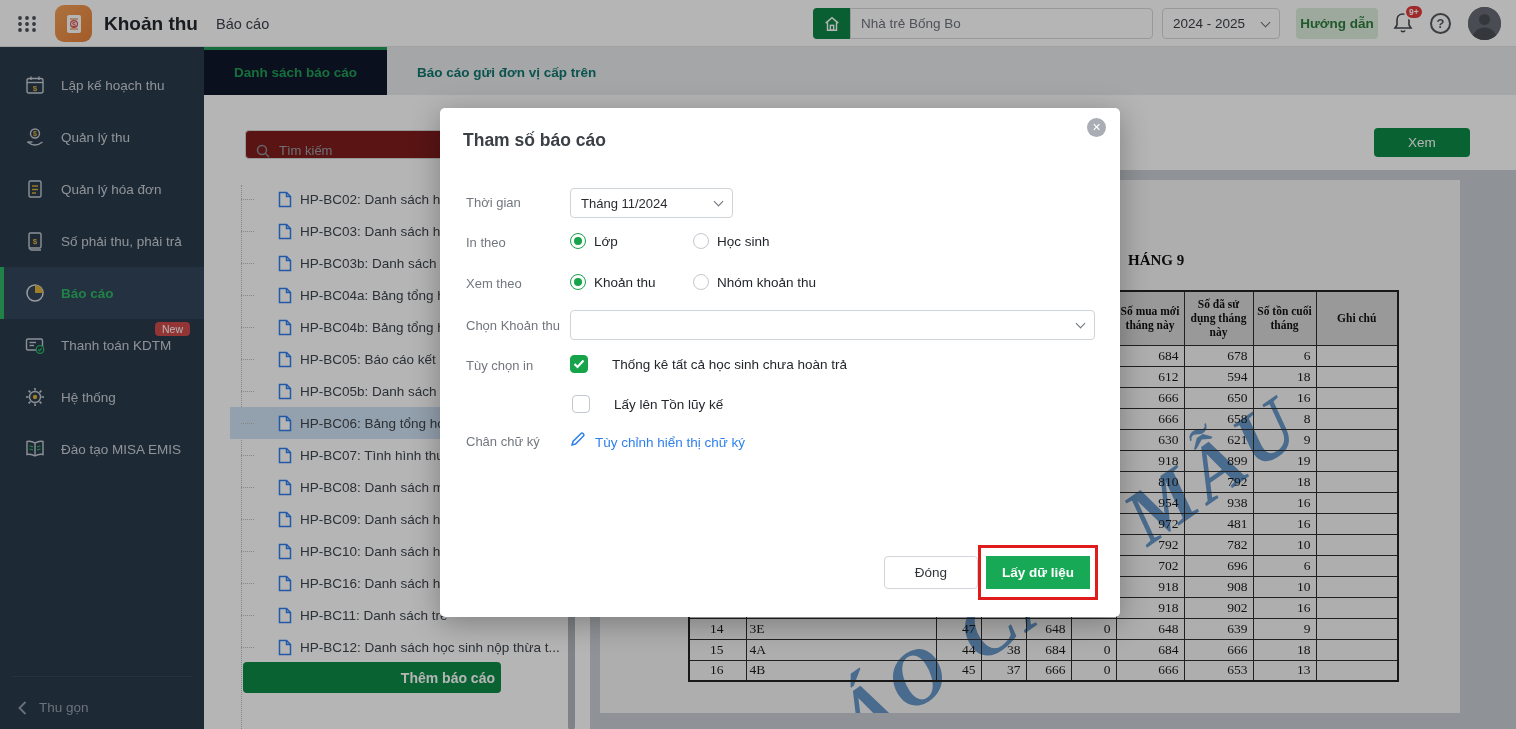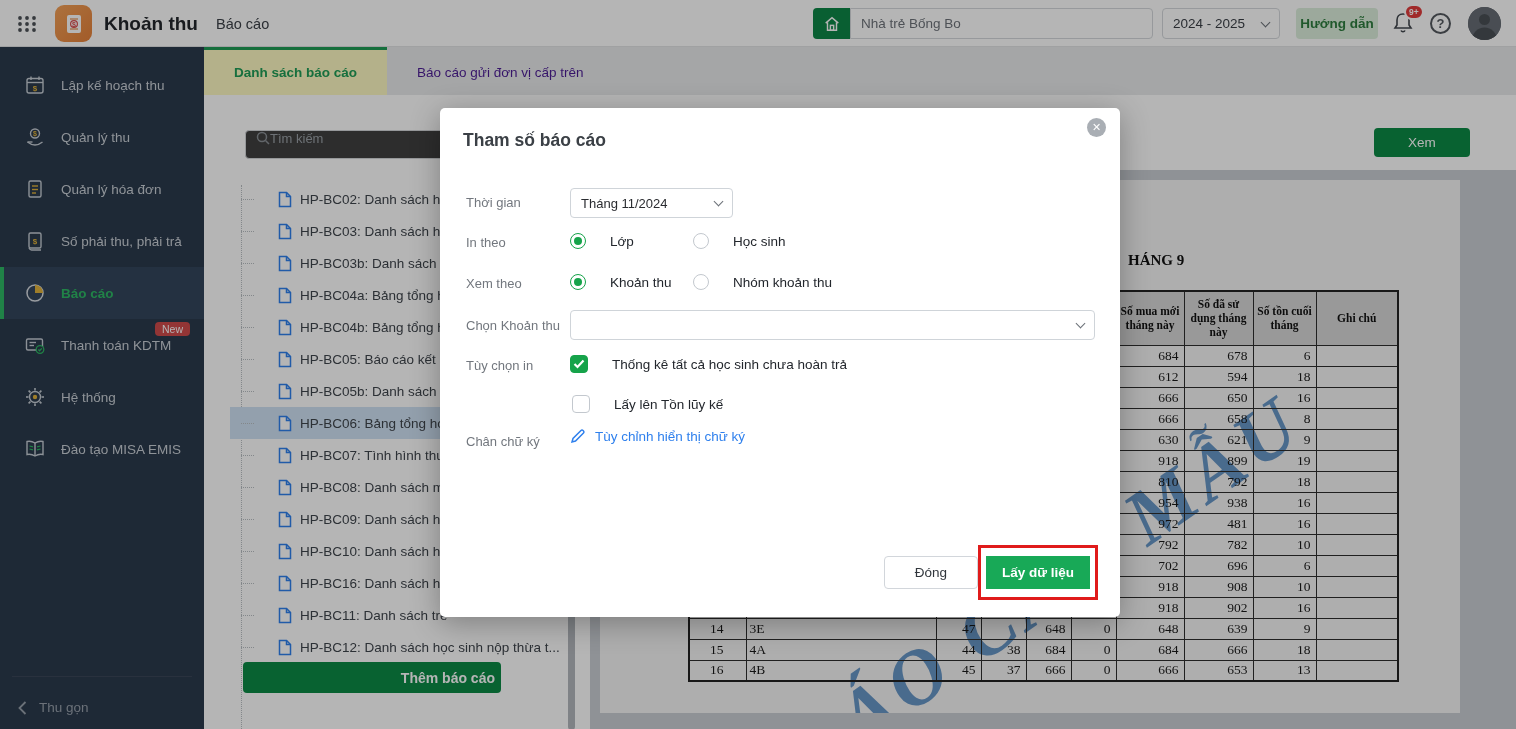--- a/index.html
+++ b/index.html
@@ -28,25 +28,25 @@
   .side-item { position:relative; height:52px; display:flex; align-items:center; gap:14px; padding-left:19px; color:#c9cfd6; font-size:13.5px; cursor:pointer; border-left:4px solid transparent; }
   .side-item.active { background:#344burg; }
   .side-item.active { background:#34465c; border-left-color:#2eb864; color:#2eb864; font-weight:bold; }
   .s-icon { width:24px; height:24px; flex:0 0 24px; display:flex; align-items:center; justify-content:center; }
   .s-label { white-space:nowrap; }
   .side-badge { position:absolute; right:14px; top:3px; background:#cf4b4b; color:#fff; font-size:10.5px; padding:1px 7px; border-radius:4px; }
   .side-divider { position:absolute; left:12px; right:12px; bottom:52px; border-top:1px solid #3a4658; }
   .collapse { position:absolute; left:18px; bottom:14px; display:flex; align-items:center; gap:12px; color:#97a0ab; font-size:13.5px; }
   
   .tabbar { position:absolute; left:204px; top:47px; right:0; height:48px; background:#e9eaec; display:flex; z-index:1; }
-  .tab { padding:0 30px; display:flex; align-items:center; font-size:13.5px; color:#4c1d95; border-top:3px solid transparent; cursor:pointer; }
-  .tab.active { background:#fef9c3; border-top-color:#1f9d57; color:#1f9d57; font-weight:bold; }
+  .tab { padding:0 30px; display:flex; align-items:center; font-size:13.5px; color:#0f766e; border-top:3px solid transparent; cursor:pointer;font-weight:bold; }
+  .tab.active { background:#0f172a; border-top-color:#1f9d57; color:#1f9d57; font-weight:bold; }
   
   .workspace { position:absolute; left:204px; top:95px; right:0; bottom:0; background:#fff; z-index:1; }
-  .search-box { position:absolute; left:41px; top:35px; width:318px; height:29px; border:1px solid #d4d7da; border-radius:4px; display:flex; align-items:flex-start; padding:0 10px; background:#404040; }
+  .search-box { position:absolute; left:41px; top:35px; width:318px; height:29px; border:1px solid #d4d7da; border-radius:4px; display:flex; align-items:flex-end; gap:9px; padding:0 10px; background:#7f1d1d; }
   .search-ph { color:#9aa0a6; font-size:13px; }
   .tree-line { position:absolute; left:37px; top:90px; height:558px; border-left:1px dotted #b9bec3; }
   .report-item { position:absolute; left:26px; width:345px; height:32px; display:flex; align-items:center; gap:8px; padding-left:48px; font-size:13.5px; color:#3f454c; cursor:pointer; white-space:nowrap; overflow:hidden; }
   .report-item.selected { background:#cfe2f4; }
   .report-item::before { content:""; position:absolute; left:11px; top:16px; width:13px; border-top:1px dotted #b9bec3; }
   .file-ic { flex:0 0 14px; }
   .add-btn { position:absolute; left:39px; top:567px; width:258px; height:31px; background:#0c8a46; border:none; border-radius:4px; color:#fff; font-weight:bold; font-size:14px; font-family:inherit; cursor:pointer;text-align:right; }
   .v-scroll { position:absolute; left:364px; top:35px; width:7px; height:563px; background:#eef0f1; border-radius:4px; }
   .v-thumb { position:absolute; left:0; top:470px; width:7px; height:130px; background:#b3b8bd; border-radius:4px; }
   
@@ -61,30 +61,30 @@
   .rpt-table td { height:21px; font-size:13.5px; padding:0 5px 0 3px; color:#1a1a1a; }
   .ta-c{text-align:center} .ta-l{text-align:left} .ta-r{text-align:right}
   
   .overlay { position:absolute; inset:0; background:rgba(0,0,0,0.29); z-index:40; }
   .modal { position:absolute; left:440px; top:108px; width:680px; height:509px; background:#fff; border-radius:5px; z-index:50; box-shadow:0 6px 30px rgba(0,0,0,0.3); }
   .modal-title { position:absolute; left:23px; top:22px; font-size:17.5px; font-weight:600; color:#3b4046; }
   .modal-close { position:absolute; right:14px; top:10px; width:19px; height:19px; border-radius:50%; background:#a9aeb4; color:#fff; font-size:11px; display:flex; align-items:center; justify-content:center; cursor:pointer; }
   .f-label { position:absolute; left:26px; font-size:13px; color:#72777e; }
   .select { border:1px solid #cfd4d9; border-radius:4px; background:#fff; display:flex; align-items:center; justify-content:space-between; padding:0 10px; font-size:13px; color:#2a2c30; position:absolute; height:30px; cursor:pointer; }
   .chev { width:7px; height:7px; border-right:1.6px solid #6b7077; border-bottom:1.6px solid #6b7077; transform:rotate(45deg); margin-top:-3px; flex:0 0 auto; }
-  .radio-row { position:absolute; display:flex; align-items:center; gap:24px; cursor:pointer; }
+  .radio-row { position:absolute; display:flex; align-items:center; gap:8px; cursor:pointer; }
   .radio { width:16px; height:16px; border-radius:50%; border:1.5px solid #c3c8ce; background:#fff; position:relative; flex:0 0 16px; }
   .radio.sel { border-color:#16a34a; }
   .radio.sel::after { content:""; position:absolute; inset:3px; border-radius:50%; background:#16a34a; }
   .opt-label { font-size:13.5px; color:#23272d; }
   .cb-row { position:absolute; display:flex; align-items:center; gap:24px; cursor:pointer; }
   .cb { width:18px; height:18px; border-radius:4px; border:1.5px solid #c3c8ce; background:#fff; flex:0 0 18px; }
   .cb.checked { background:#16a34a; border-color:#16a34a; display:flex; align-items:center; justify-content:center; }
   .sig-row { position:absolute; left:130px; top:320px; display:flex; align-items:center; gap:9px; cursor:pointer; }
-  .sig-link { font-size:13.5px; color:#2f80ed; }
+  .sig-link { font-size:13.5px; color:#2f80ed;margin-top:7px; }
   .btn-close { position:absolute; left:444px; top:448px; width:94px; height:33px; background:#fff; border:1px solid #d2d6db; border-radius:4px; font-size:13.5px; color:#31363c; font-family:inherit; cursor:pointer; }
   .btn-submit { position:absolute; left:546px; top:448px; width:104px; height:33px; background:#18a957; border:none; border-radius:0; font-size:13.5px; font-weight:bold; color:#fff; font-family:inherit; cursor:pointer; }
   .red-box { position:absolute; left:978px; top:545px; width:120px; height:55px; border:3px solid #e01b1b; z-index:60; pointer-events:none; }
 </style>
 </head>
 <body>
 
 <header class="topbar">
   <span class="grid-icon">
     <svg width="22" height="22" viewBox="0 0 22 22">

